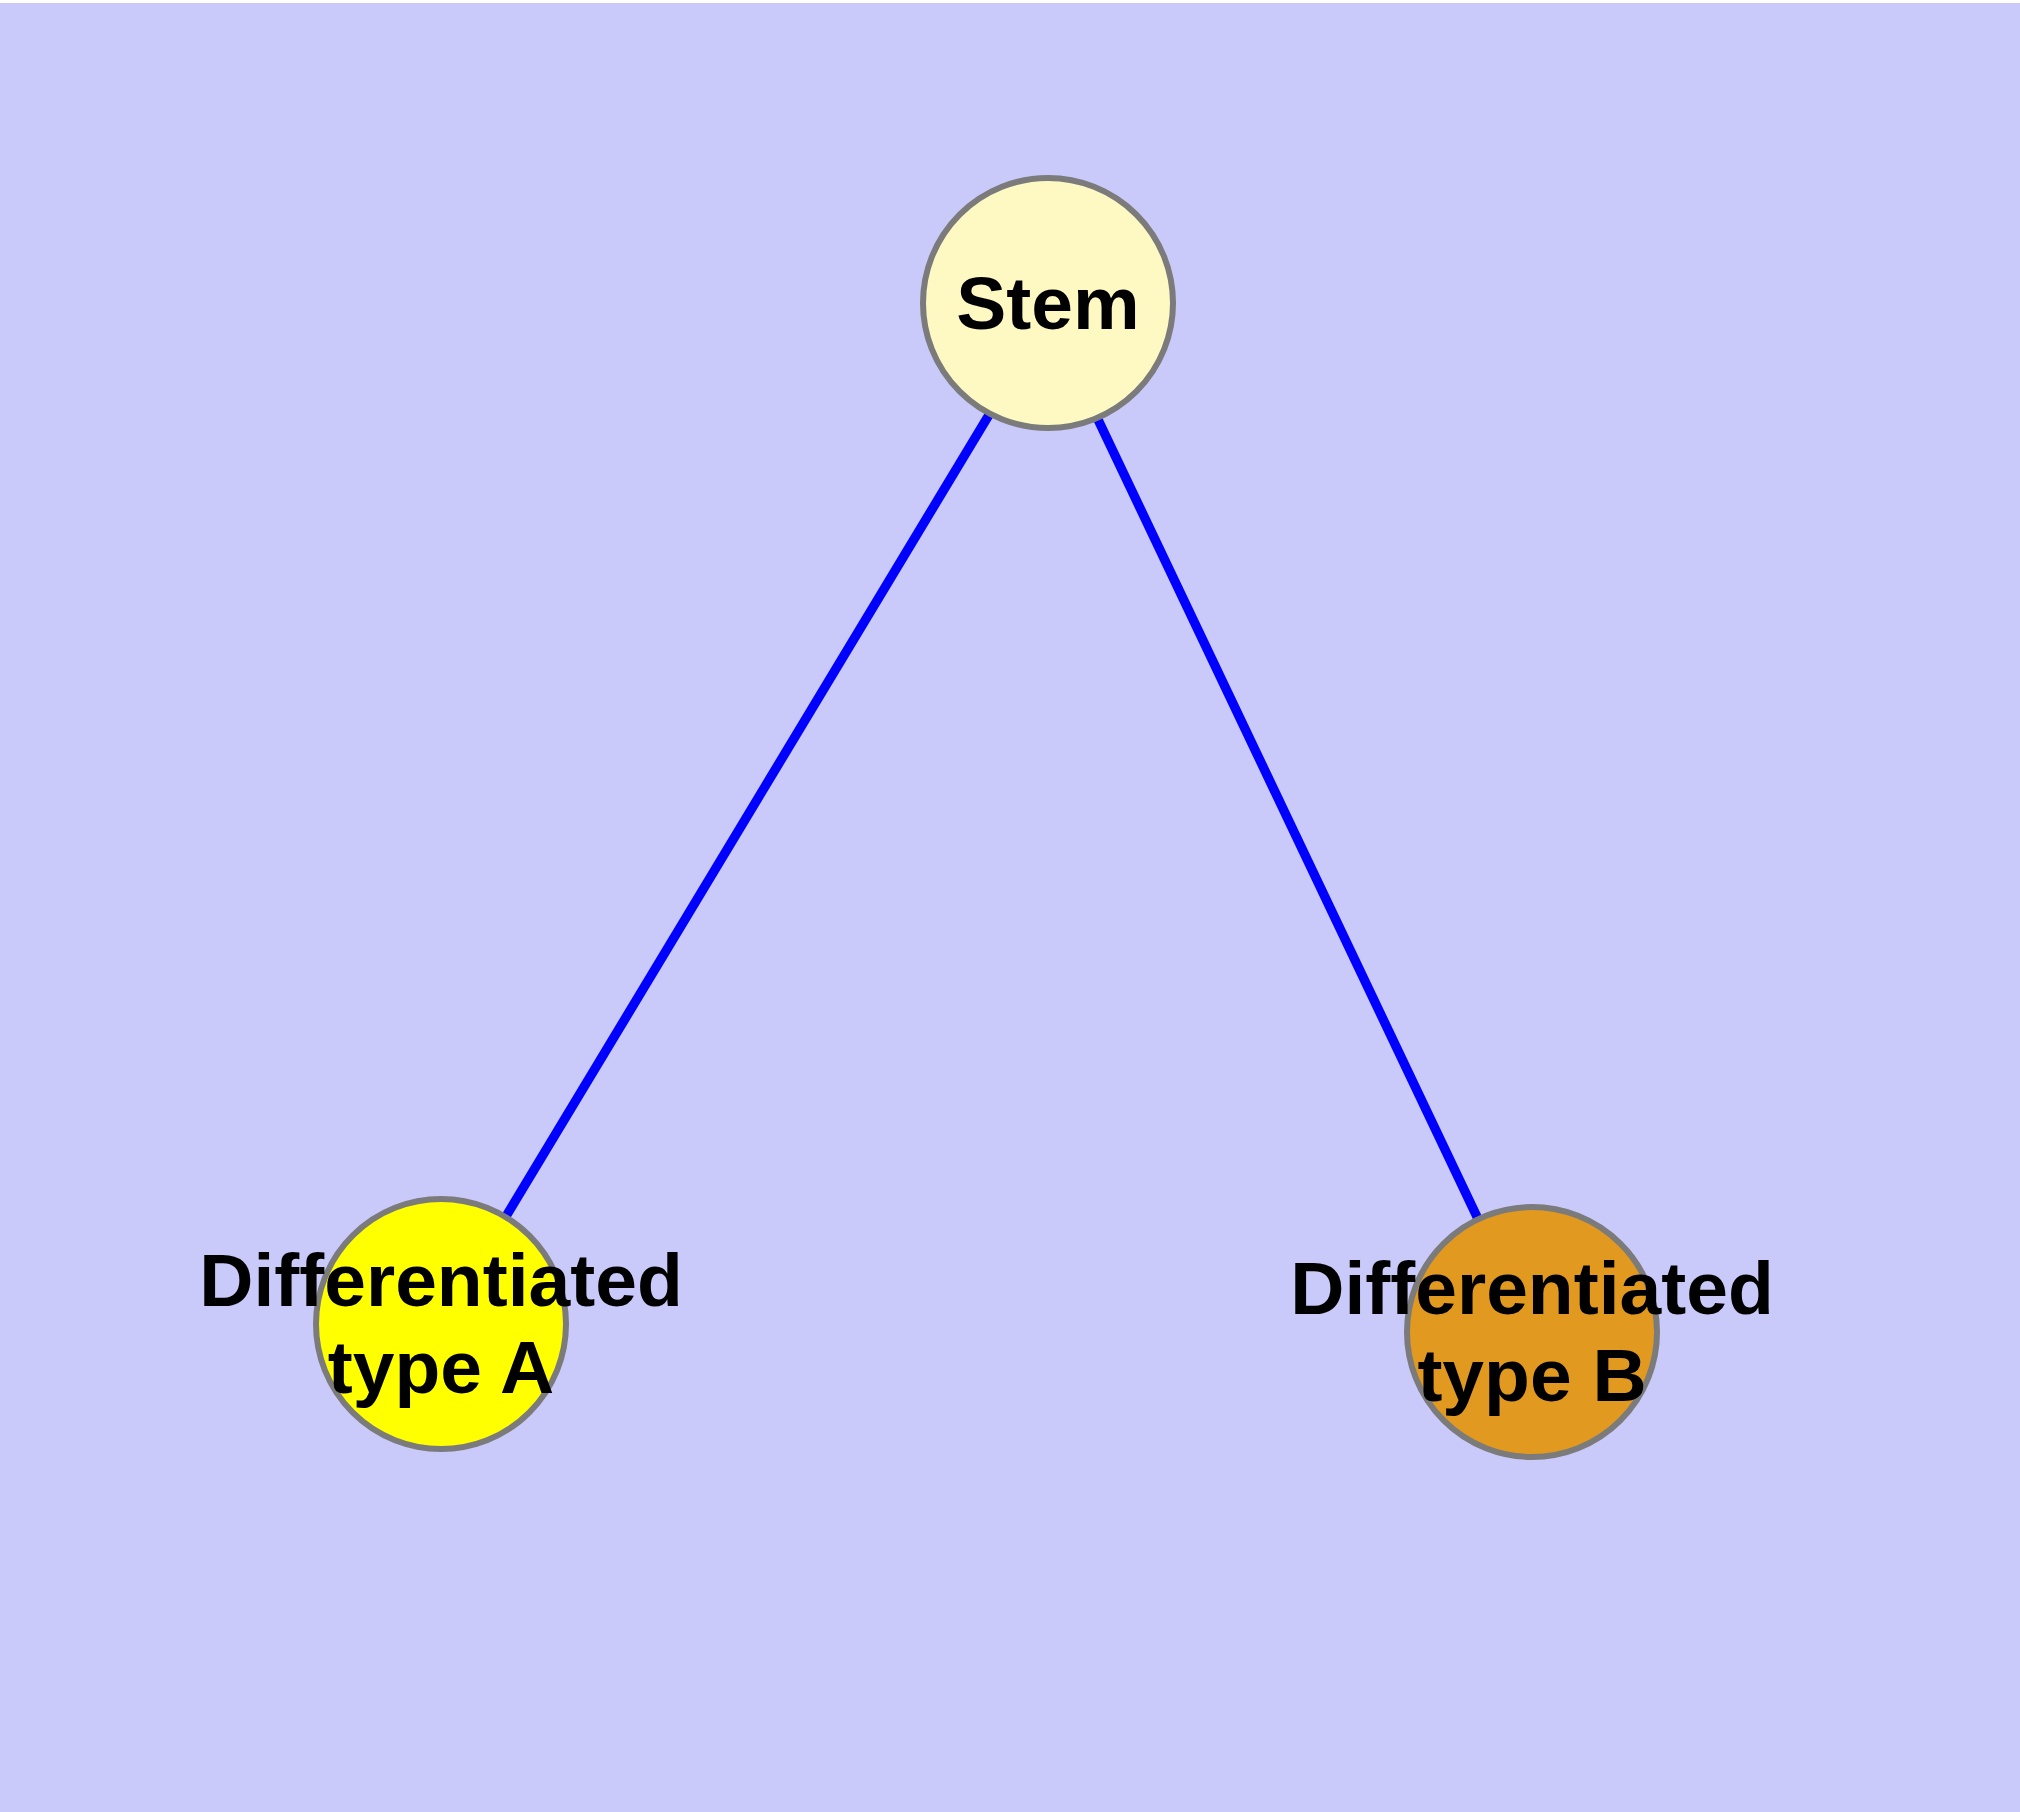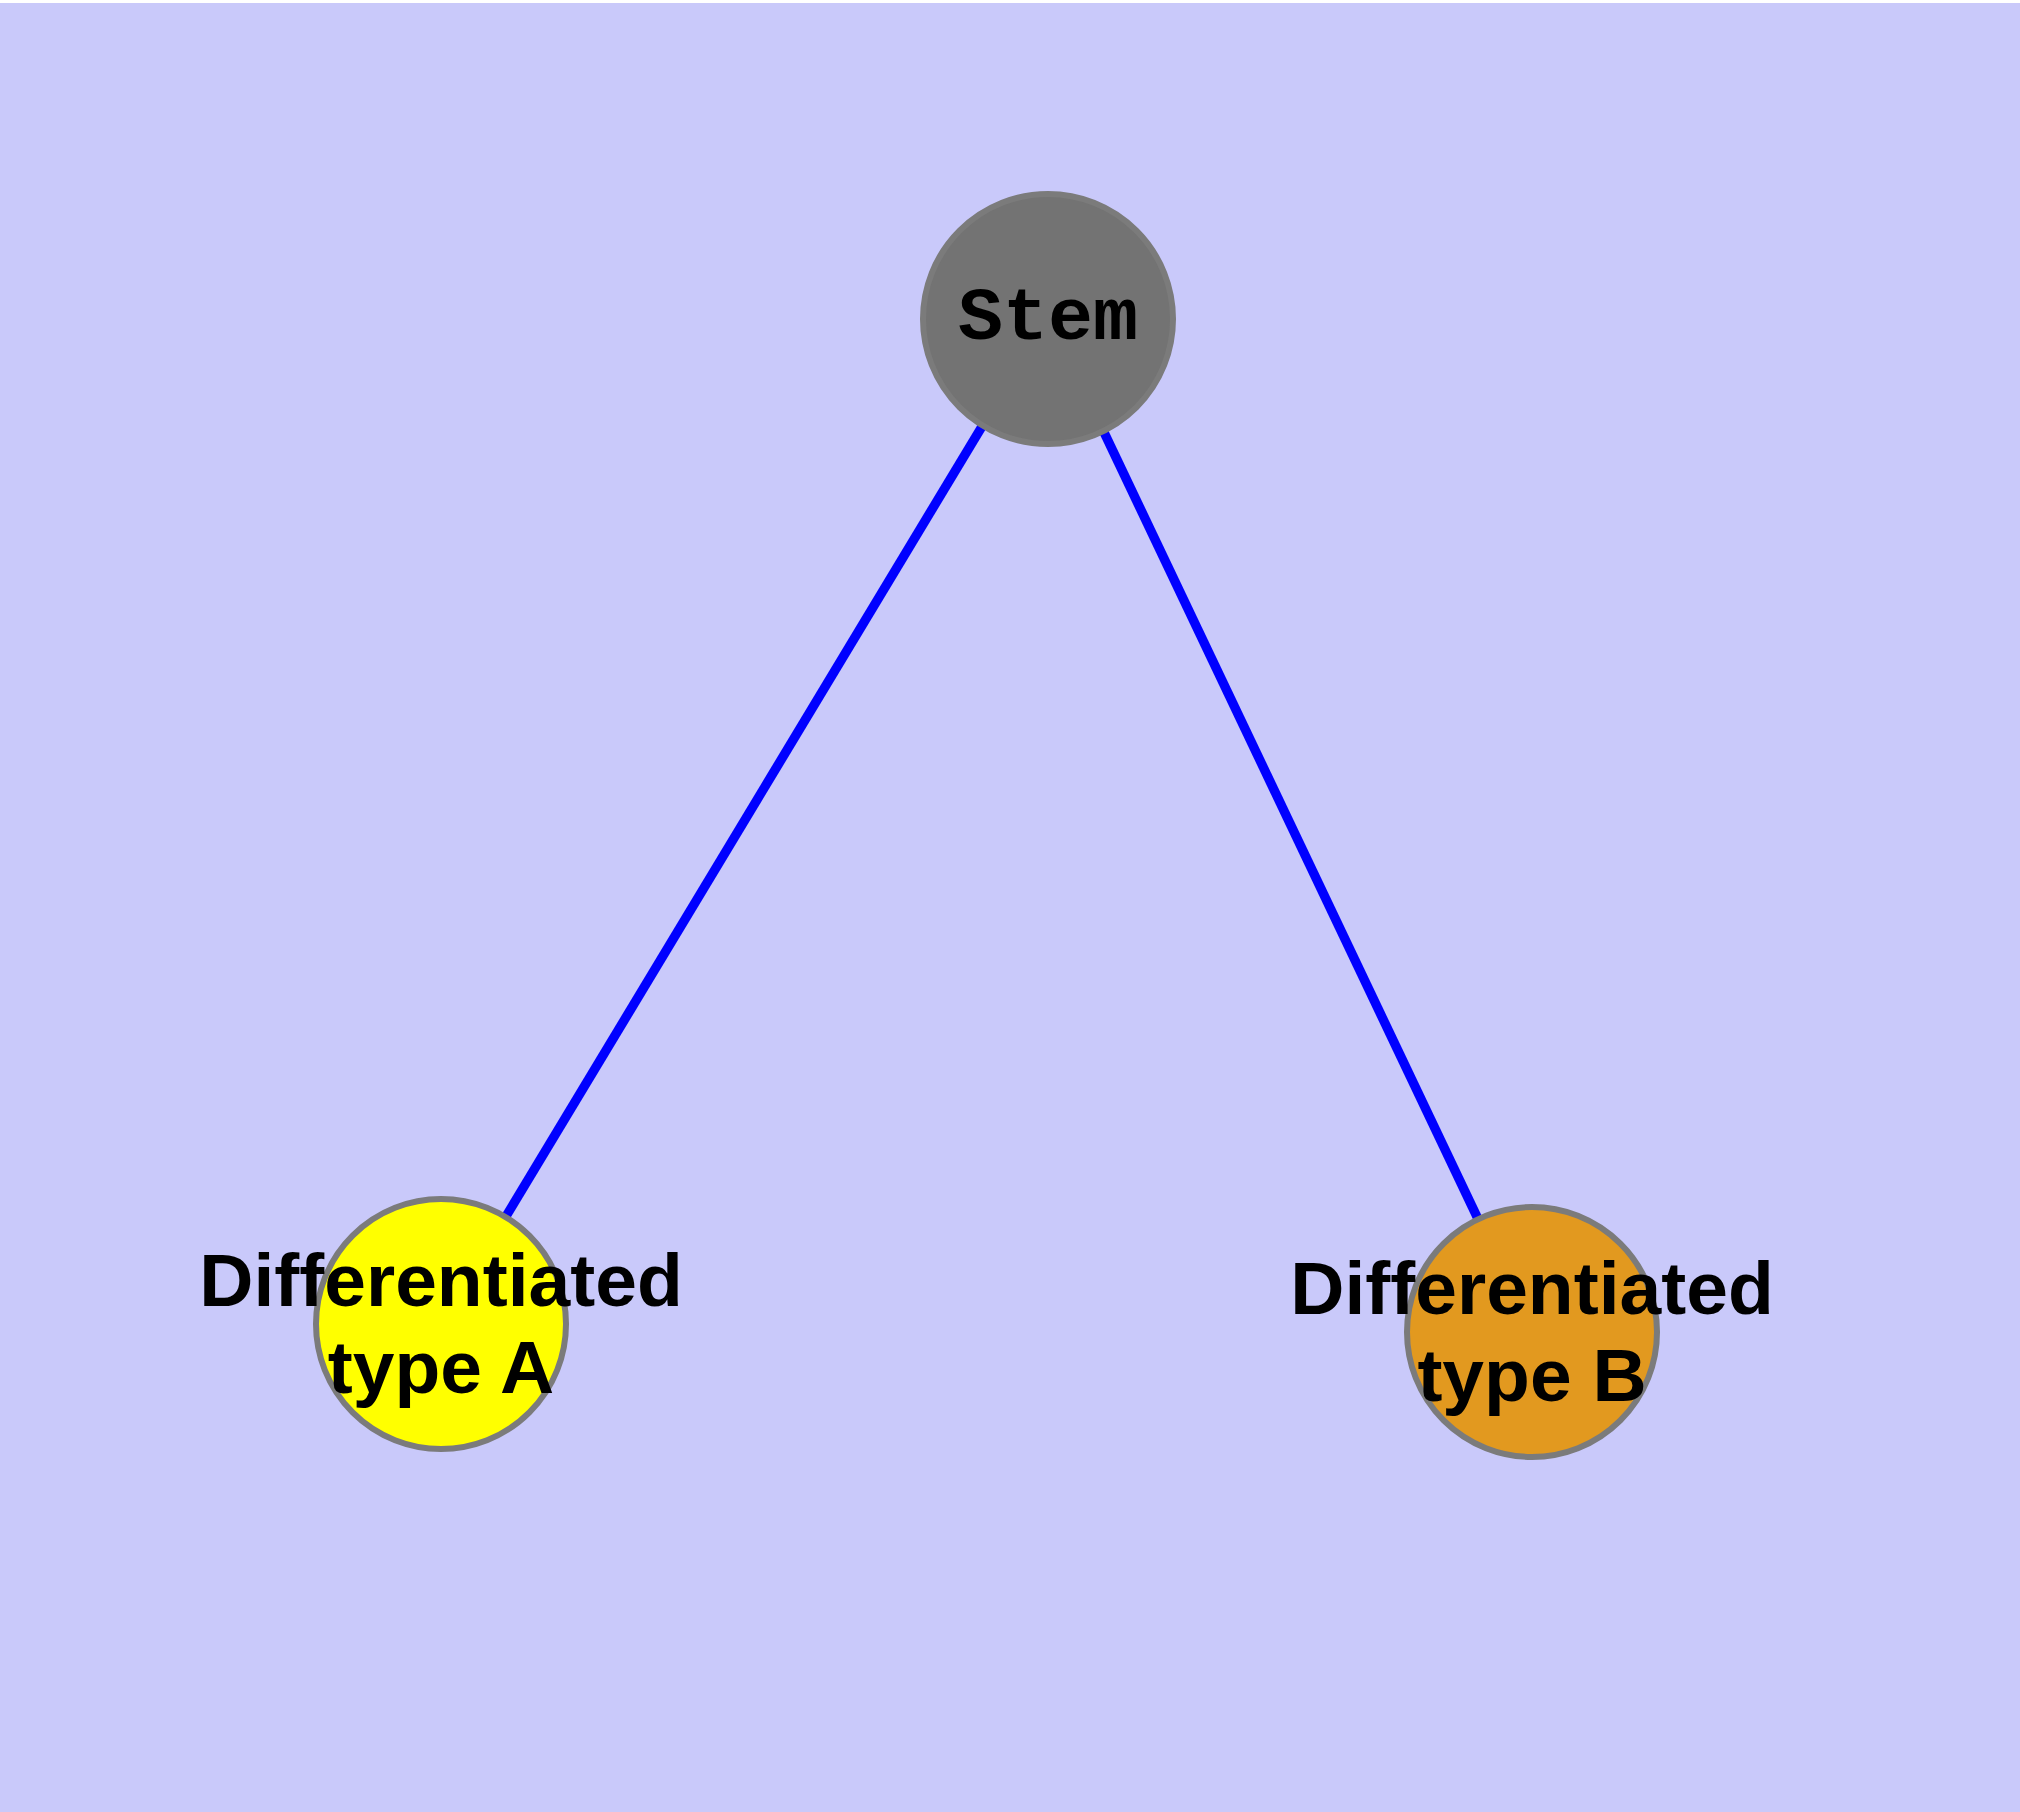--- a/index.html
+++ b/index.html
@@ -51,21 +51,21 @@
 </head>
 <body style="background: rgb(255, 255, 255);">
 
 <div class="canvas" style="background: rgb(201, 201, 250); top: 3.4px;">
 
   <svg class="edges-layer" viewBox="0 0 2384 2134" preserveAspectRatio="none">
     <line x1="1237" y1="369" x2="520" y2="1559" stroke="#0000FF" stroke-width="11"></line>
     <line x1="1237" y1="369" x2="1807" y2="1568" stroke="#0000FF" stroke-width="11"></line>
   </svg>
 
-  <div class="node" style="left: 920px; top: 188px; width: 256px; height: 256px; background: #737373; border-color: rgb(123, 123, 123); font-family: Liberation Mono, monospace;">
+  <div class="node" style="left: 920px; top: 172px; width: 256px; height: 256px; background: #fef9c3; border-color: rgb(123, 123, 123);">
     <span class="node-label" style="color: rgb(0, 0, 0);">Stem</span>
   </div>
 
   <div class="node" style="left: 313px; top: 1193px; width: 256px; height: 256px; background: rgb(255, 255, 0); border-color: rgb(123, 123, 123);">
     <span class="node-label" style="color: rgb(0, 0, 0);">Differentiated
 type A</span>
   </div>
 
   <div class="node" style="left: 1404px; top: 1201px; width: 256px; height: 256px; background: rgb(226, 153, 31); border-color: rgb(123, 123, 123);">
     <span class="node-label" style="color: rgb(0, 0, 0);">Differentiated

